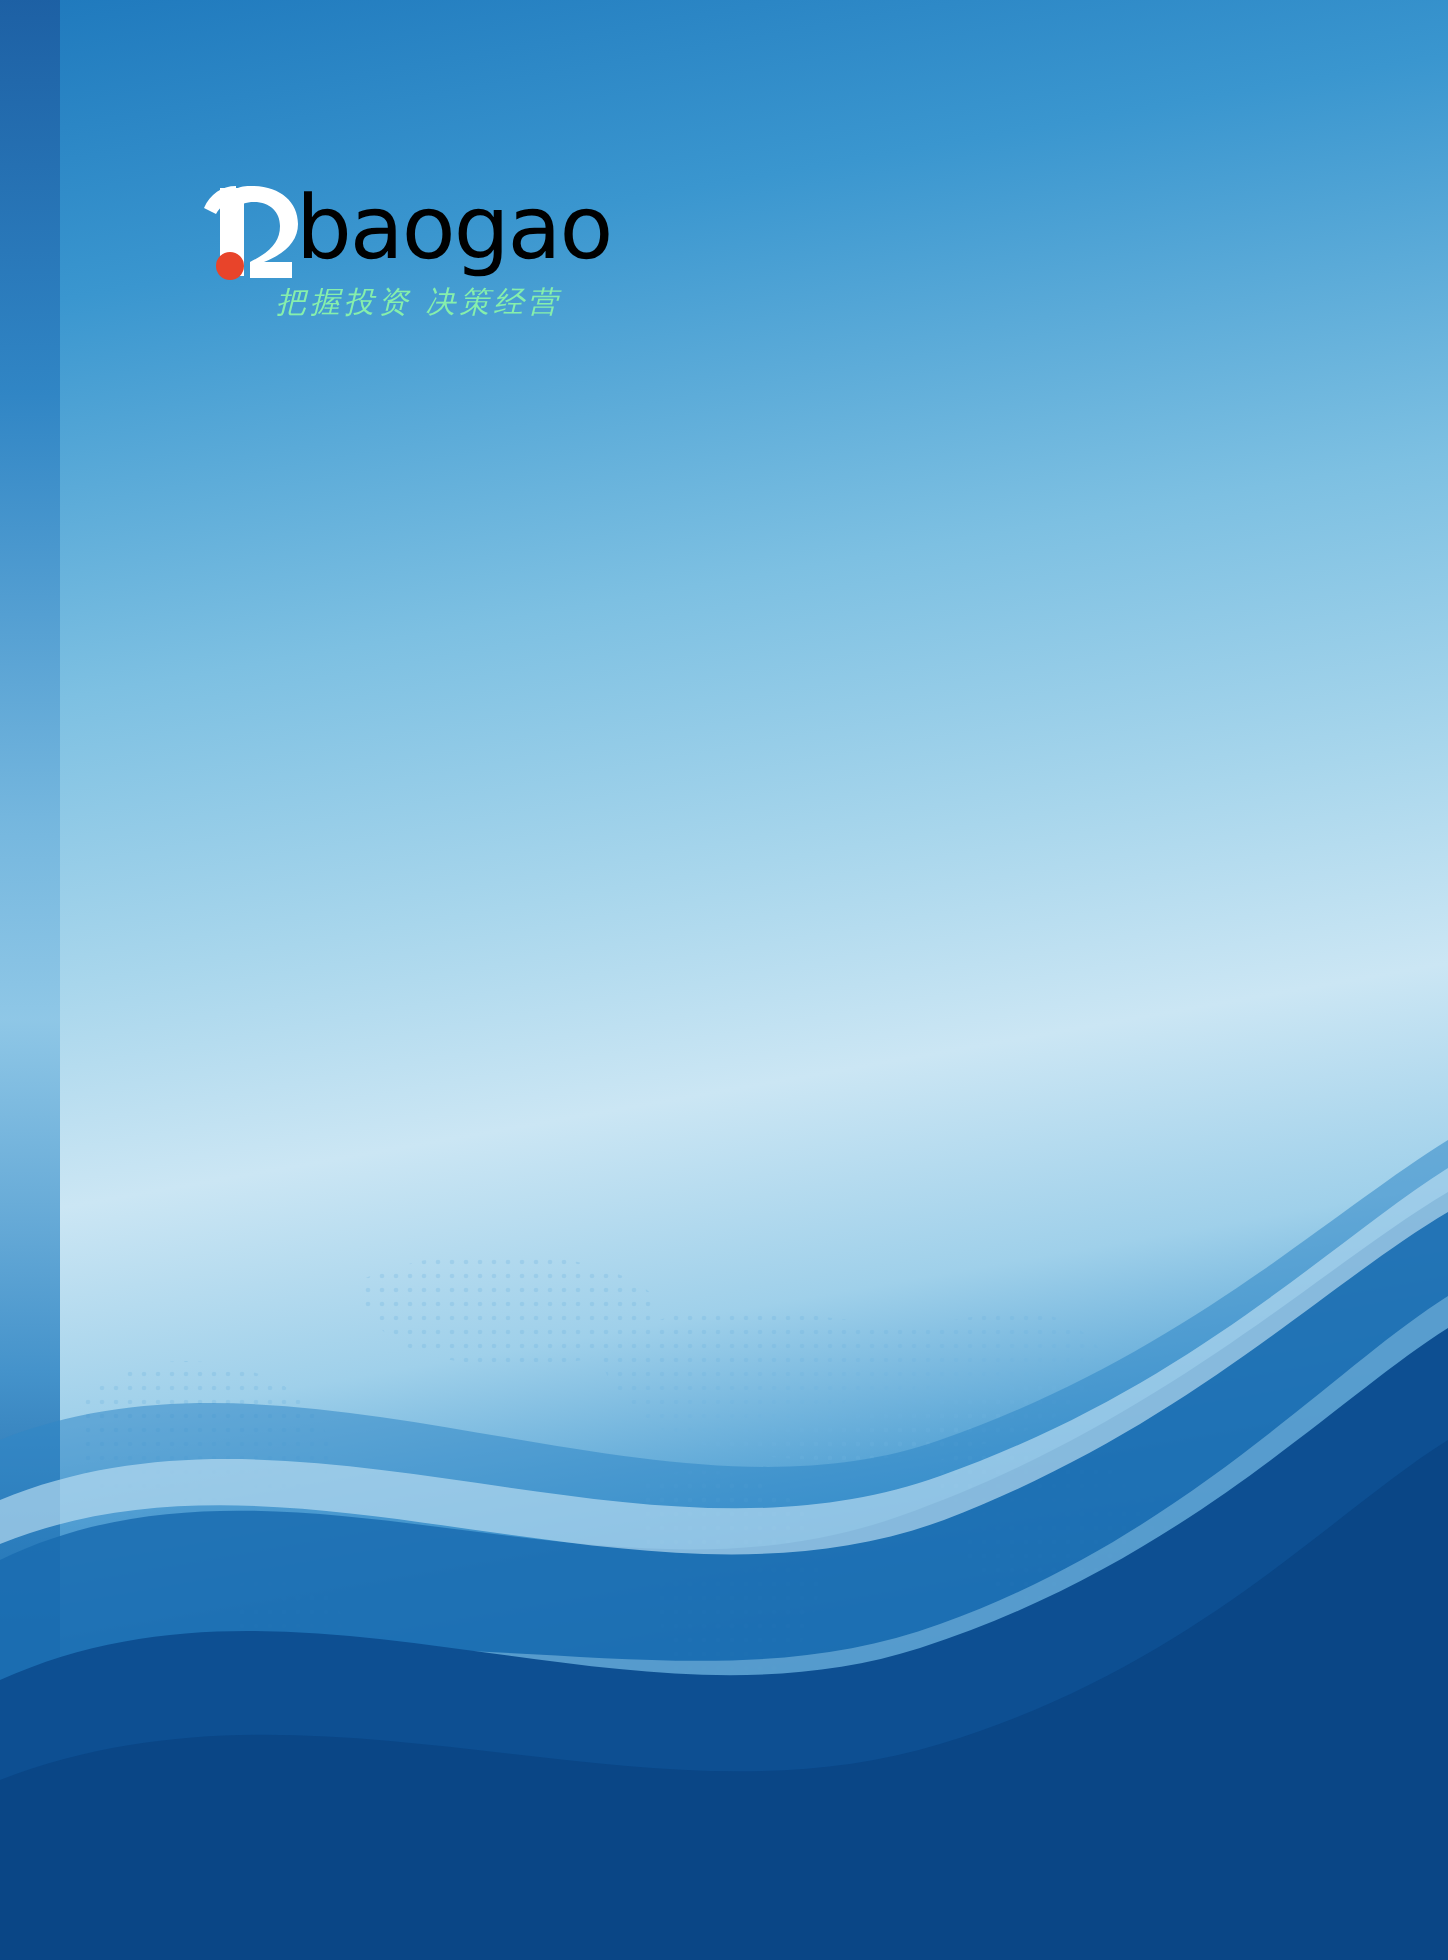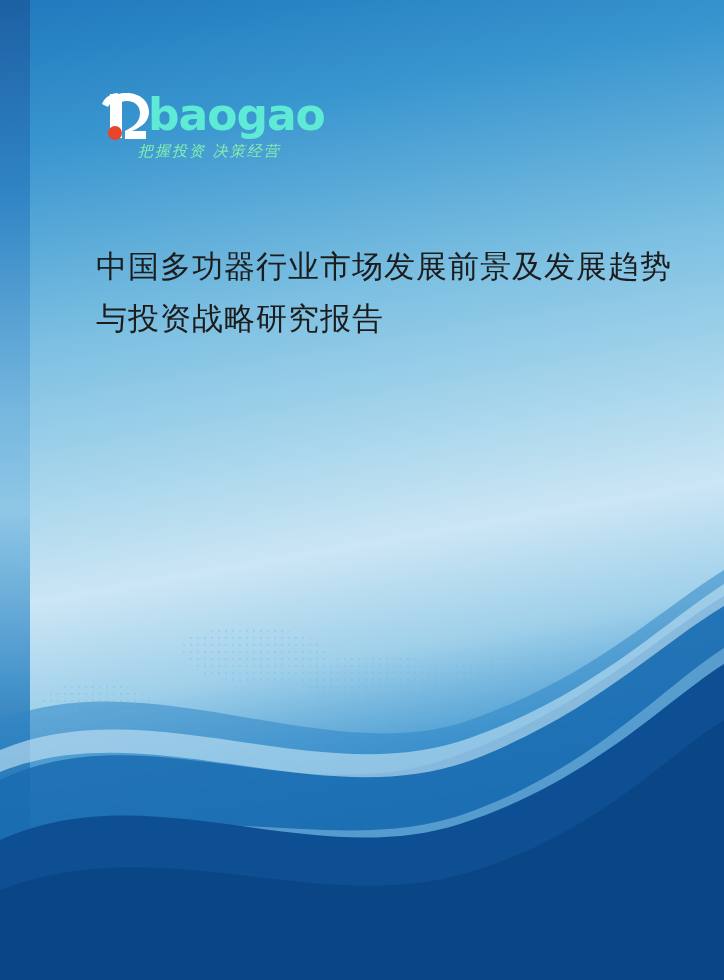--- a/index.html
+++ b/index.html
@@ -90,22 +90,22 @@
     left: 0;
     top: 0;
     width: 58px;
     height: 56px;
   }
   .logo-word {
     position: absolute;
     left: 52px;
     top: 2px;
     font-size: 44px;
-    font-weight: bold;
-    color: #5eead4;
+    font-weight: normal;
+    color: #000000;
     letter-spacing: -1px;
     line-height: 50px;
     font-family: "DejaVu Sans", sans-serif;
   }
   .logo-tag {
     position: absolute;
     left: 42px;
     top: 54px;
     font-size: 15px;
     color: #86efac;
@@ -175,15 +175,14 @@
     <svg class="logo-mark" viewBox="0 0 58 56">
       <path d="M14,6 L26,6 L26,50 L14,50 Z" fill="#ffffff"></path>
       <path d="M6,16 C9,9 15,5 22,5 L22,13 C18,13 14,15 12,19 Z" fill="#ffffff"></path>
       <path d="M30,5 C44,5 53,13 53,24 C53,33 46,39 36,43 L50,43 L50,51 L29,51 L29,43 C39,38 44,33 44,25 C44,18 39,13 31,13 C27,13 24,14 21,17 L21,7 C24,5 27,5 30,5 Z" fill="#ffffff"></path>
       <circle cx="19" cy="45" r="7" fill="#e8442a"></circle>
     </svg>
     <div class="logo-word">baogao</div>
     <div class="logo-tag">把握投资 决策经营</div>
   </div>
 
-  <div class="title">中国多功器行业市场发展前景及发展趋势与投资战略研究报告</div>
 
 </div>
 
 </body></html>

